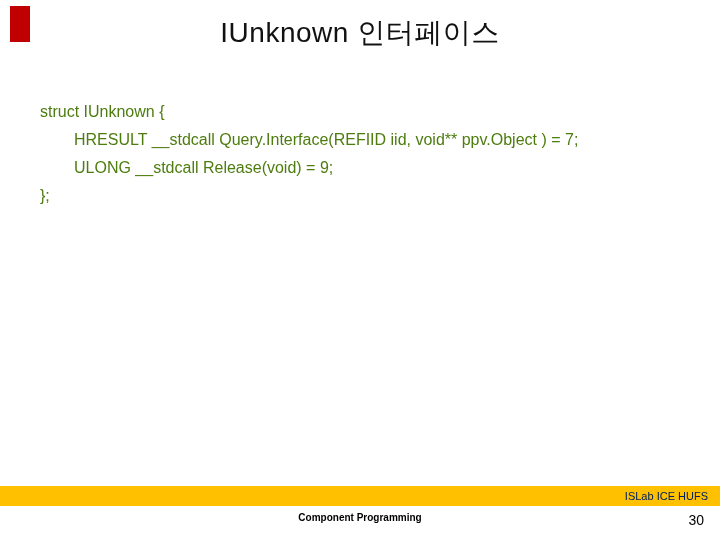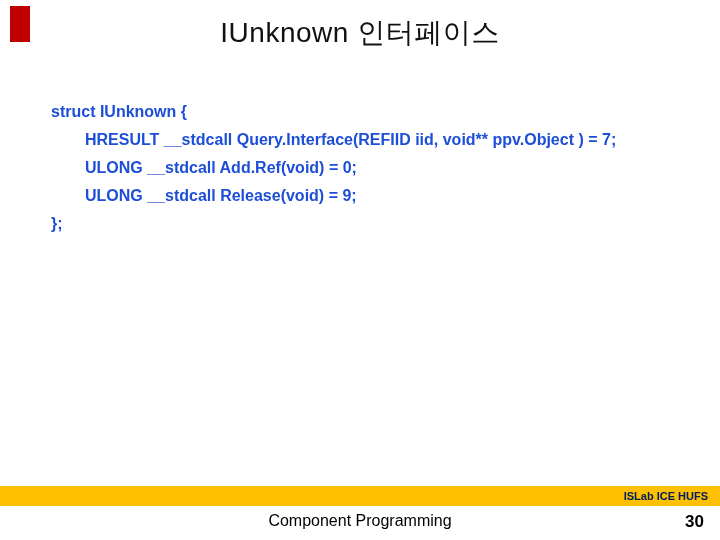--- a/index.html
+++ b/index.html
@@ -1,39 +1,38 @@
 <!DOCTYPE html>
 <html><head>
 <meta charset="utf-8">
 <style>
   * { margin: 0; padding: 0; box-sizing: border-box; }
   html, body { width: 720px; height: 540px; font-family: Tahoma, Arial, sans-serif; background: #fff; overflow: hidden; }
   .slide { width: 720px; height: 540px; position: relative; padding-left: 39px; }
   .accent-box { position: absolute; top: 6px; left: 10px; width: 20px; height: 36px; background: #c00000; }
   .title { position: absolute; top: 14px; left: 0; right: 0; text-align: center; font-size: 28px; font-weight: 400; color: #111; letter-spacing: 0.5px; }
-  .content { position: absolute; top: 98px; left: 51px; right: 30px; font-size: 16px; line-height: 1.75; color: #1d4ed8; font-weight: bold; }
+  .content { position: absolute; top: 98px; left: 40px; right: 30px; font-size: 16px; line-height: 1.75; color: #4d7c0f; }
   .content .line { white-space: nowrap; }
   .indent { padding-left: 34px; }
   .footer-bar { position: absolute; left: 0; right: 0; bottom: 34px; height: 20px; background: #ffc000; }
-  .footer-bar .lab { position: absolute; right: 12px; top: 0; line-height: 20px; font-size: 11px; font-weight: bold; color: #002060; }
+  .footer-bar .lab { position: absolute; right: 12px; top: 0; line-height: 20px; font-size: 11px; font-weight: normal; color: #002060; }
   .footer-text { position: absolute; left: 0; right: 0; bottom: 8px; height: 20px; }
-  .footer-text .center { position: absolute; left: 0; right: 0; text-align: center; font-size: 16px; font-weight: normal; color: #000; }
-  .footer-text .pagenum { position: absolute; right: 16px; font-size: 17px; font-weight: bold; color: #000; }
+  .footer-text .center { position: absolute; left: 0; right: 0; text-align: center; font-size: 10px; font-weight: bold; color: #000; }
+  .footer-text .pagenum { position: absolute; right: 16px; font-size: 14px; font-weight: normal; color: #000; }
 </style>
 </head>
 <body>
 
 <div class="slide">
   <div class="accent-box"></div>
   <div class="title">IUnknown 인터페이스</div>
 
   <div class="content">
     <div class="line">struct IUnknown {</div>
     <div class="line indent">HRESULT __stdcall Query.Interface(REFIID iid, void** ppv.Object ) = 7;</div>
-    <div class="line indent">ULONG __stdcall Add.Ref(void) = 0;</div>
     <div class="line indent">ULONG __stdcall Release(void) = 9;</div>
     <div class="line">};</div>
   </div>
 
   <div class="footer-bar">
     <div class="lab">ISLab ICE HUFS</div>
   </div>
   <div class="footer-text">
     <div class="center">Component Programming</div>
     <div class="pagenum">30</div>

